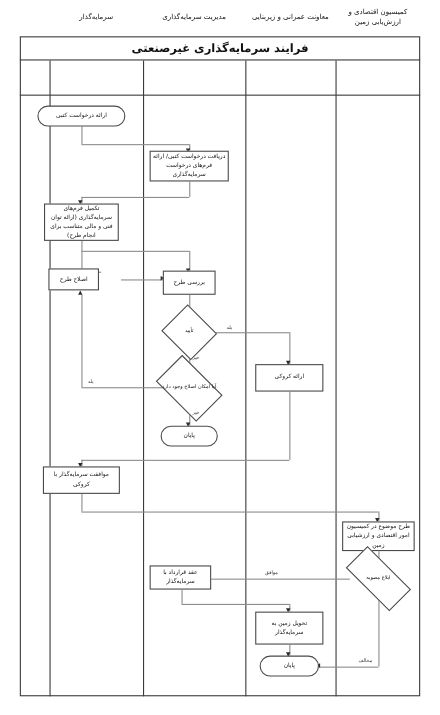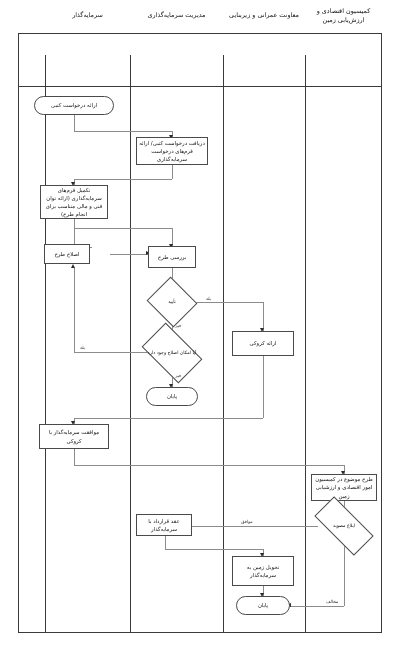--- a/index.html
+++ b/index.html
@@ -62,20 +62,23 @@
   .ar-right{border-top:2.6px solid transparent;border-bottom:2.6px solid transparent;border-left:4px solid #2b2b2b;}
   .elabel{position:absolute;font-size:4.4px;color:#333;}
 </style>
 </head>
 <body>
 
 <div id="sheet">
 
   <div class="frame"></div>
 
+  <div class="title-row">
+    <span class="t">فرایند سرمایه‌گذاری غیرصنعتی</span>
+  </div>
 
   <div class="head-row"></div>
 
   <div class="vsep" style="left:45px;"></div>
   <div class="vsep" style="left:130px;"></div>
   <div class="vsep" style="left:223px;"></div>
   <div class="vsep" style="left:305px;"></div>
 
   <div class="colhead" style="left:45px;width:85px;">سرمایه‌گذار</div>
   <div class="colhead" style="left:130px;width:93px;">مدیریت سرمایه‌گذاری</div>

